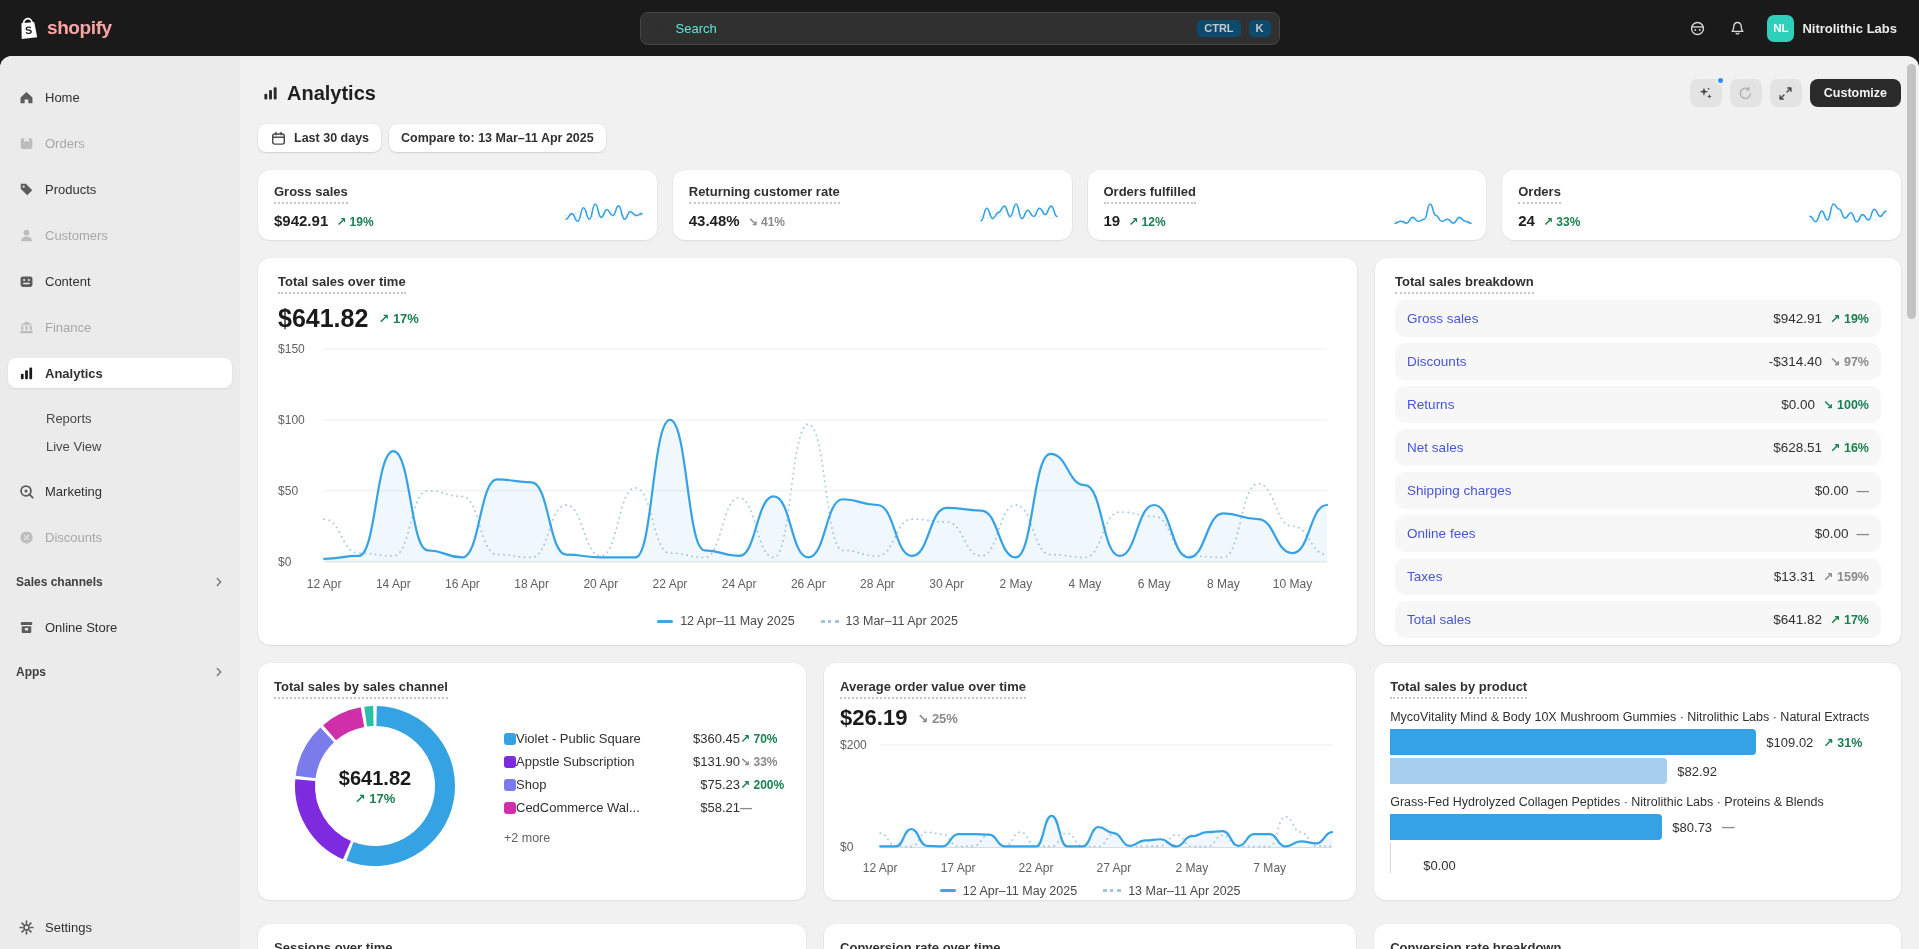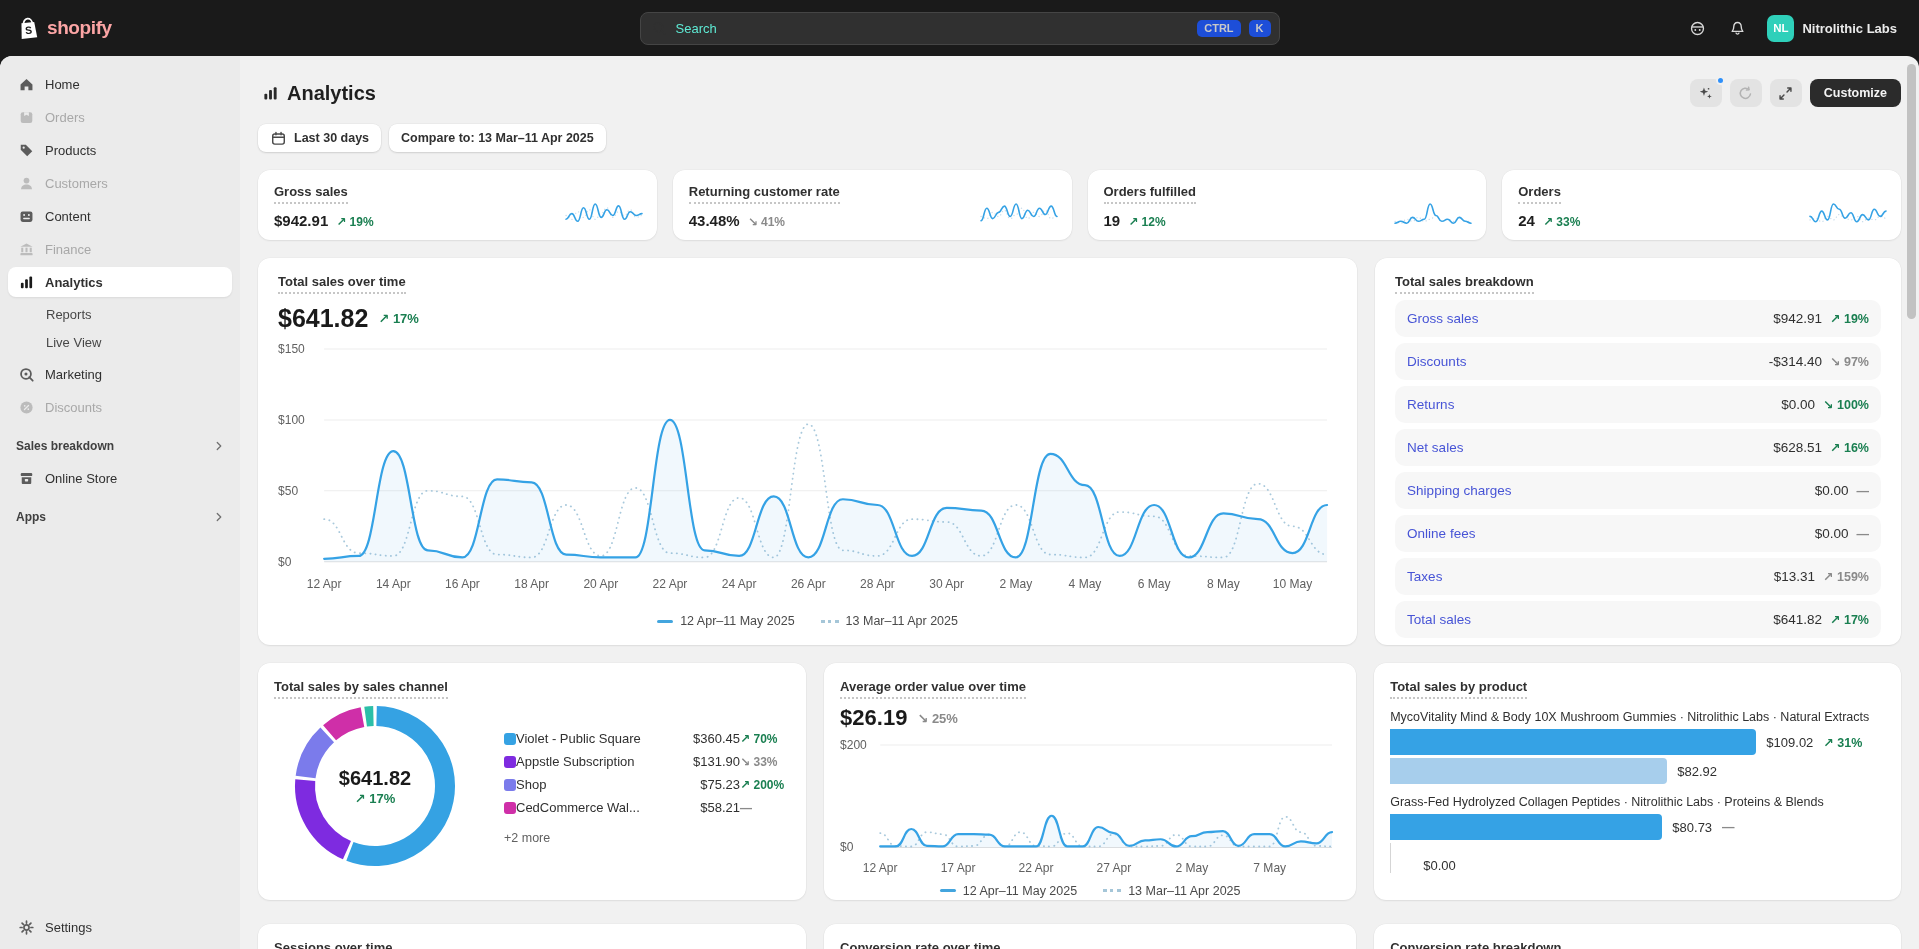--- a/index.html
+++ b/index.html
@@ -9,35 +9,35 @@
   .ic{display:block;}
 
   
   .topbar{height:56px;display:flex;align-items:center;padding:0 16px;position:relative;background:#1a1a1a;}
   .brand{display:flex;align-items:center;gap:6px;cursor:pointer;}
   .brand-word{color:#fca5a5;font-size:19px;font-weight:700;letter-spacing:-0.4px;}
   .searchbar{position:absolute;left:50%;top:12px;transform:translateX(-50%);width:640px;height:33px;
     background:#303030;border:1px solid #454545;border-radius:8px;display:flex;align-items:center;
     gap:8px;padding:0 8px 0 10px;cursor:text;}
   .searchbar .ph{color:#5eead4;font-size:13px;flex:1;}
-  .kbd{background:#1d4ed8;color:#c9c9c9;font-size:11px;font-weight:600;border-radius:5px;padding:3px 7px;line-height:1;}
+  .kbd{background:#0c4a6e;color:#c9c9c9;font-size:11px;font-weight:600;border-radius:5px;padding:3px 7px;line-height:1;}
   .top-right{margin-left:auto;display:flex;align-items:center;gap:8px;text-align:right;}
   .tb-iconbtn{width:32px;height:32px;border:none;background:transparent;color:#d9d9d9;display:flex;
     align-items:center;justify-content:center;border-radius:8px;cursor:pointer;}
   .store-chip{display:flex;align-items:center;gap:8px;padding:3px 6px;border-radius:8px;cursor:pointer;}
   .avatar{width:27px;height:27px;border-radius:7px;background:#2fd0ba;color:#fff;font-size:11.5px;font-weight:700;
     display:flex;align-items:center;justify-content:center;}
   .store-name{color:#ebebeb;font-size:13px;font-weight:600;}
 
   
   .shell{display:flex;height:893px;background:#f1f1f1;border-radius:12px 12px 0 0;overflow:hidden;}
 
   
   .sidebar{width:240px;background:#ebebeb;position:relative;padding-top:10px;flex:none;}
-  .nav-item{display:flex;align-items:center;gap:10px;height:30px;margin:3px 8px;padding:0 10px;border-radius:8px;
+  .nav-item{display:flex;align-items:center;gap:10px;height:30px;margin:16px 8px;padding:0 10px;border-radius:8px;
     font-size:13px;color:#303030;font-weight:500;cursor:pointer;}
   .nav-item .ic{width:17px;height:17px;color:#5c5c5c;flex:none;}
   .nav-item.disabled{color:#a8a8a8;cursor:default;}
   .nav-item.disabled .ic{color:#bcbcbc;}
   .nav-item.active{background:#fff;font-weight:700;box-shadow:0 1px 2px rgba(0,0,0,.08);}
   .nav-item.active .ic{color:#1a1a1a;}
   .nav-sub{height:28px;display:flex;align-items:center;margin:0 8px;padding-left:38px;border-radius:8px;
     font-size:13px;color:#474747;cursor:pointer;}
   .nav-section{display:flex;align-items:center;justify-content:space-between;height:28px;margin-top:10px;
     padding:0 14px 0 16px;font-size:12px;font-weight:600;color:#404040;cursor:pointer;}
@@ -262,21 +262,21 @@
             <circle cx="10" cy="10" r="7.2" fill="currentColor"></circle>
             <path d="M7.6 12.4 L12.4 7.6" stroke="#ebebeb" stroke-width="1.5" stroke-linecap="round"></path>
             <circle cx="7.9" cy="8" r="1" fill="#ebebeb"></circle>
             <circle cx="12.1" cy="12" r="1" fill="#ebebeb"></circle>
           </svg>
           <span>Discounts</span>
         </div>
       </div>
     <div id="nav-sections">
         <div class="nav-section">
-          <span>Sales breakdown</span>
+          <span>Sales channels</span>
           <svg class="ic" viewBox="0 0 20 20">
             <path d="M7.5 5 L12.5 10 L7.5 15" stroke="currentColor" stroke-width="1.8" fill="none" stroke-linecap="round" stroke-linejoin="round"></path>
           </svg>
         </div>
         <div class="nav-item">
           <svg class="ic" viewBox="0 0 20 20">
             <rect x="3.2" y="3.6" width="13.6" height="3.6" rx="1.4" fill="currentColor"></rect>
             <path d="M4.4 8.4 H15.6 V14.9 C15.6 15.7 15 16.4 14.2 16.4 H5.8 C5 16.4 4.4 15.7 4.4 14.9 Z" fill="currentColor"></path>
             <rect x="8.1" y="10.6" width="3.8" height="2.8" rx="0.7" fill="#ebebeb"></rect>
           </svg>

